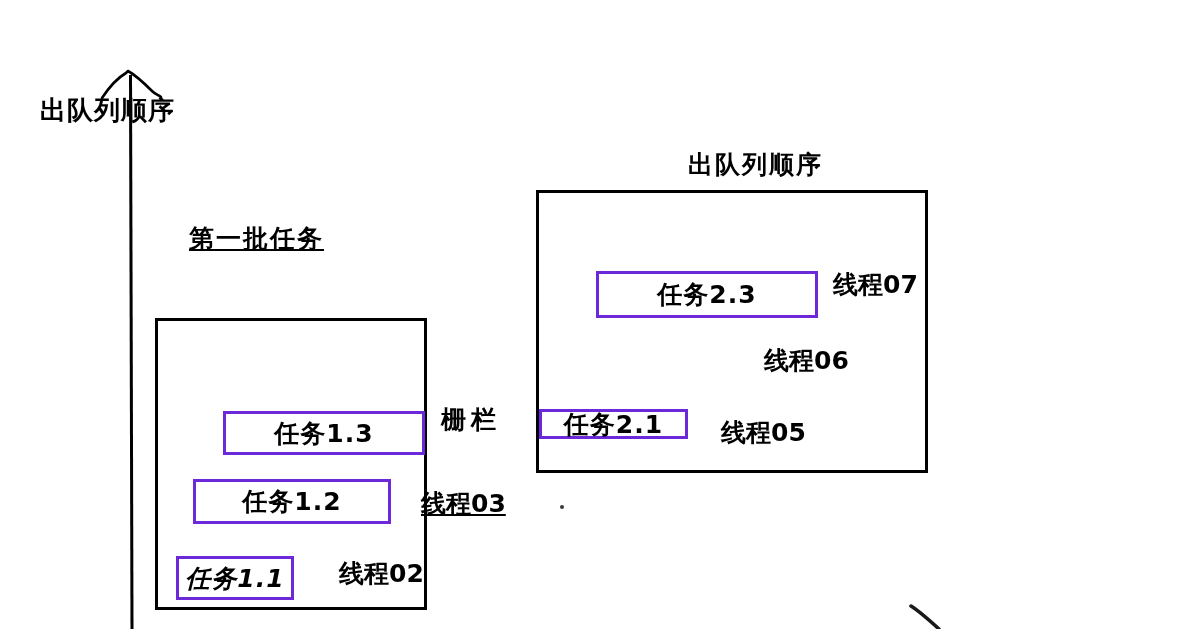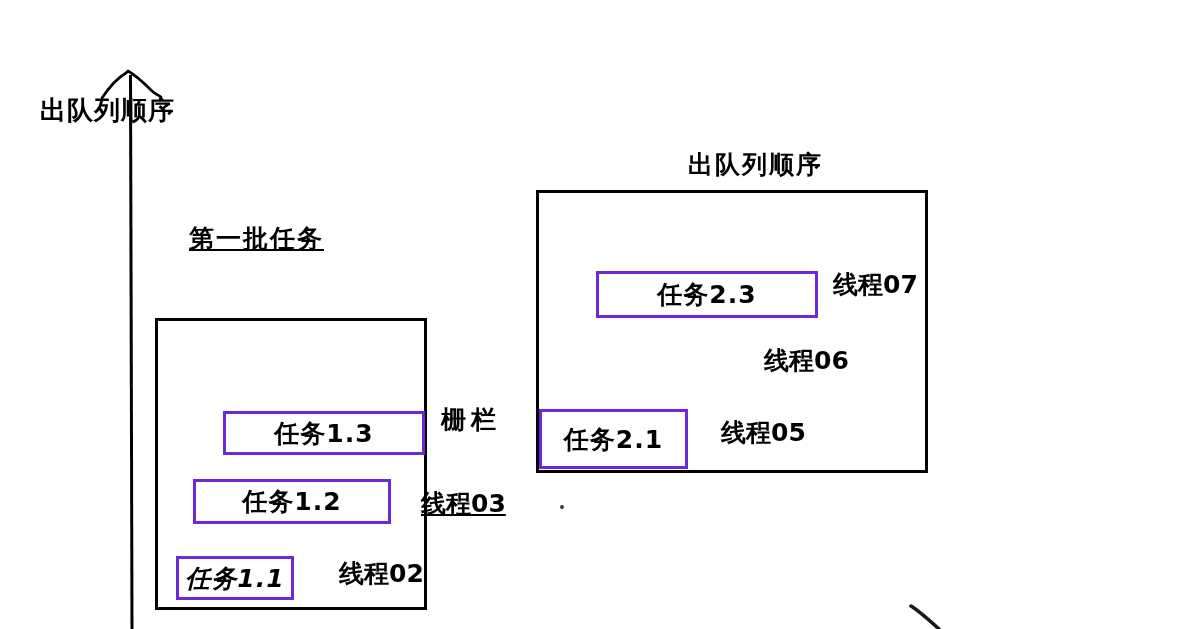--- a/index.html
+++ b/index.html
@@ -83,21 +83,21 @@
   <div class="task-box" style="left:193px; top:479px; width:198px; height:45px;">
     <span>任务1.2</span>
   </div>
   <div class="task-box" style="left:176px; top:556px; width:118px; height:44px;font-style:italic;">
     <span>任务1.1</span>
   </div>
 
   <div class="task-box" style="left:596px; top:271px; width:222px; height:47px;">
     <span>任务2.3</span>
   </div>
-  <div class="task-box" style="left:539px; top:409px; width:149px; height:60px;">
+  <div class="task-box" style="left:539px; top:409px; width:149px; height:30px;">
     <span>任务2.1</span>
   </div>
 
   <div class="lbl barrier-lbl" style="left:441px; top:406px;">栅栏</div>
 
   <div class="lbl" style="left:833px; top:271px;">线程07</div>
   <div class="lbl" style="left:764px; top:347px;">线程06</div>
   <div class="lbl" style="left:721px; top:419px;">线程05</div>
   <div class="lbl" style="left:421px; top:490px;text-decoration:underline;">线程03</div>
   <div class="lbl" style="left:339px; top:560px;">线程02</div>

